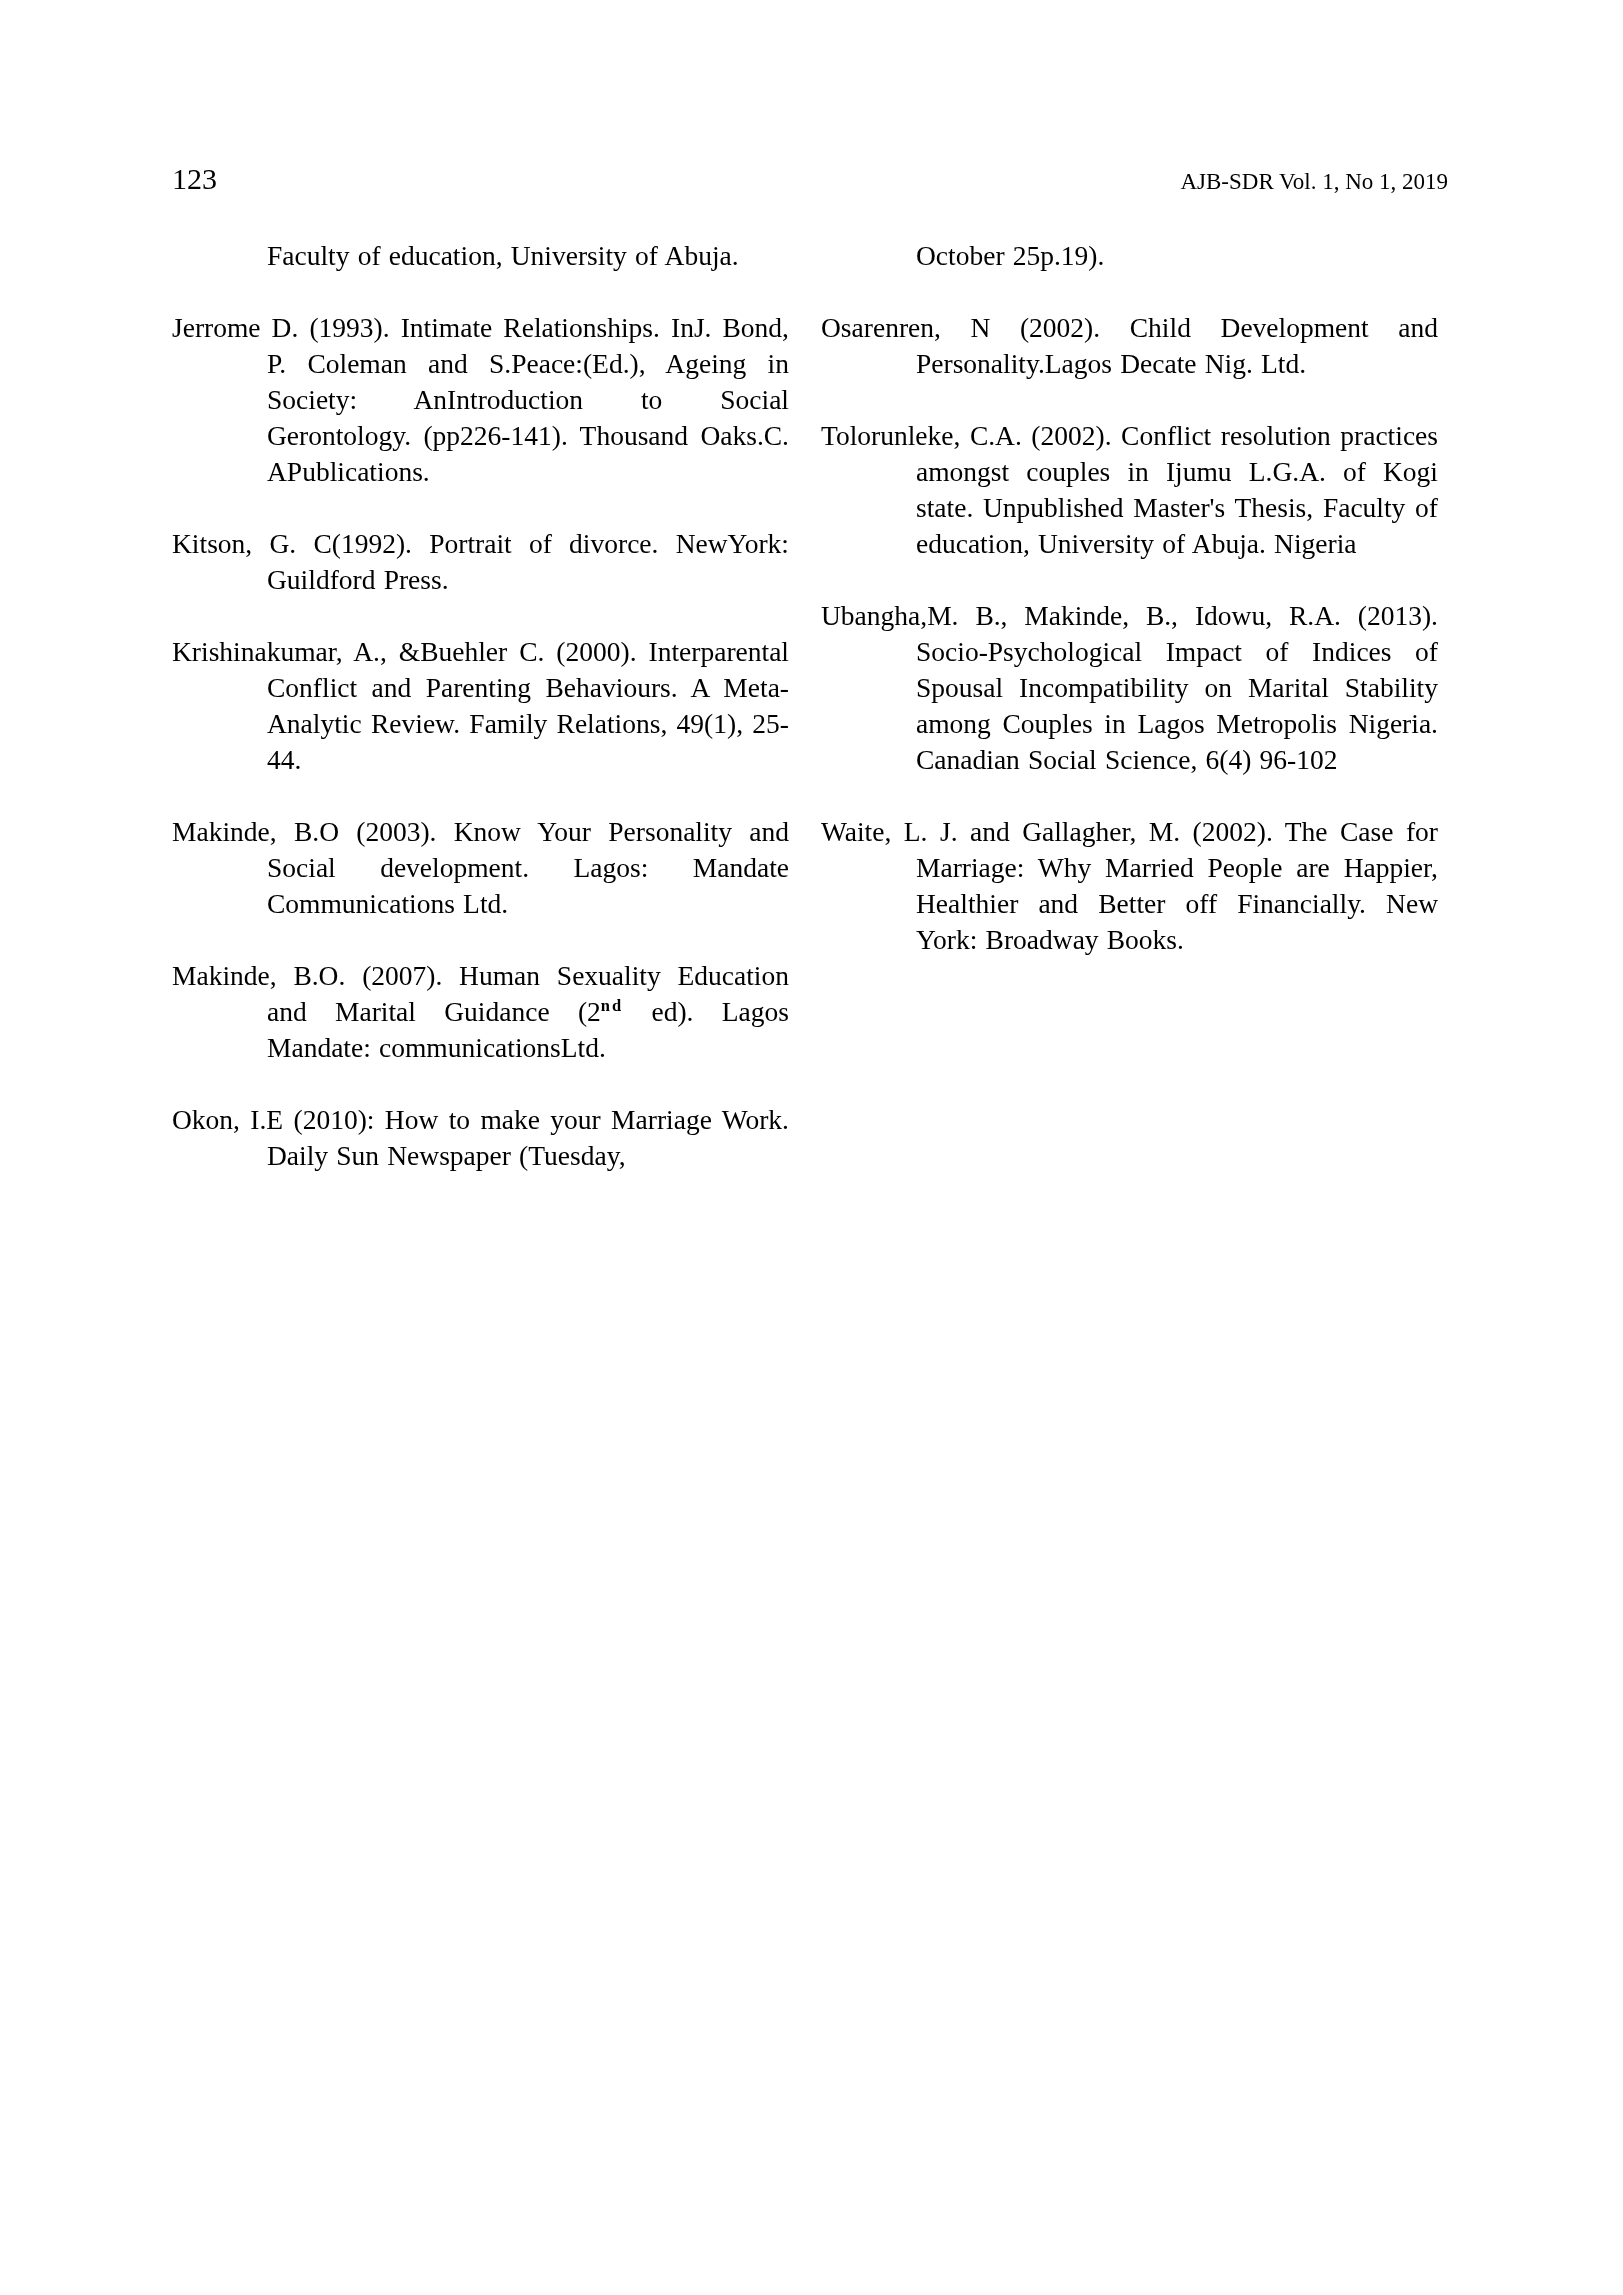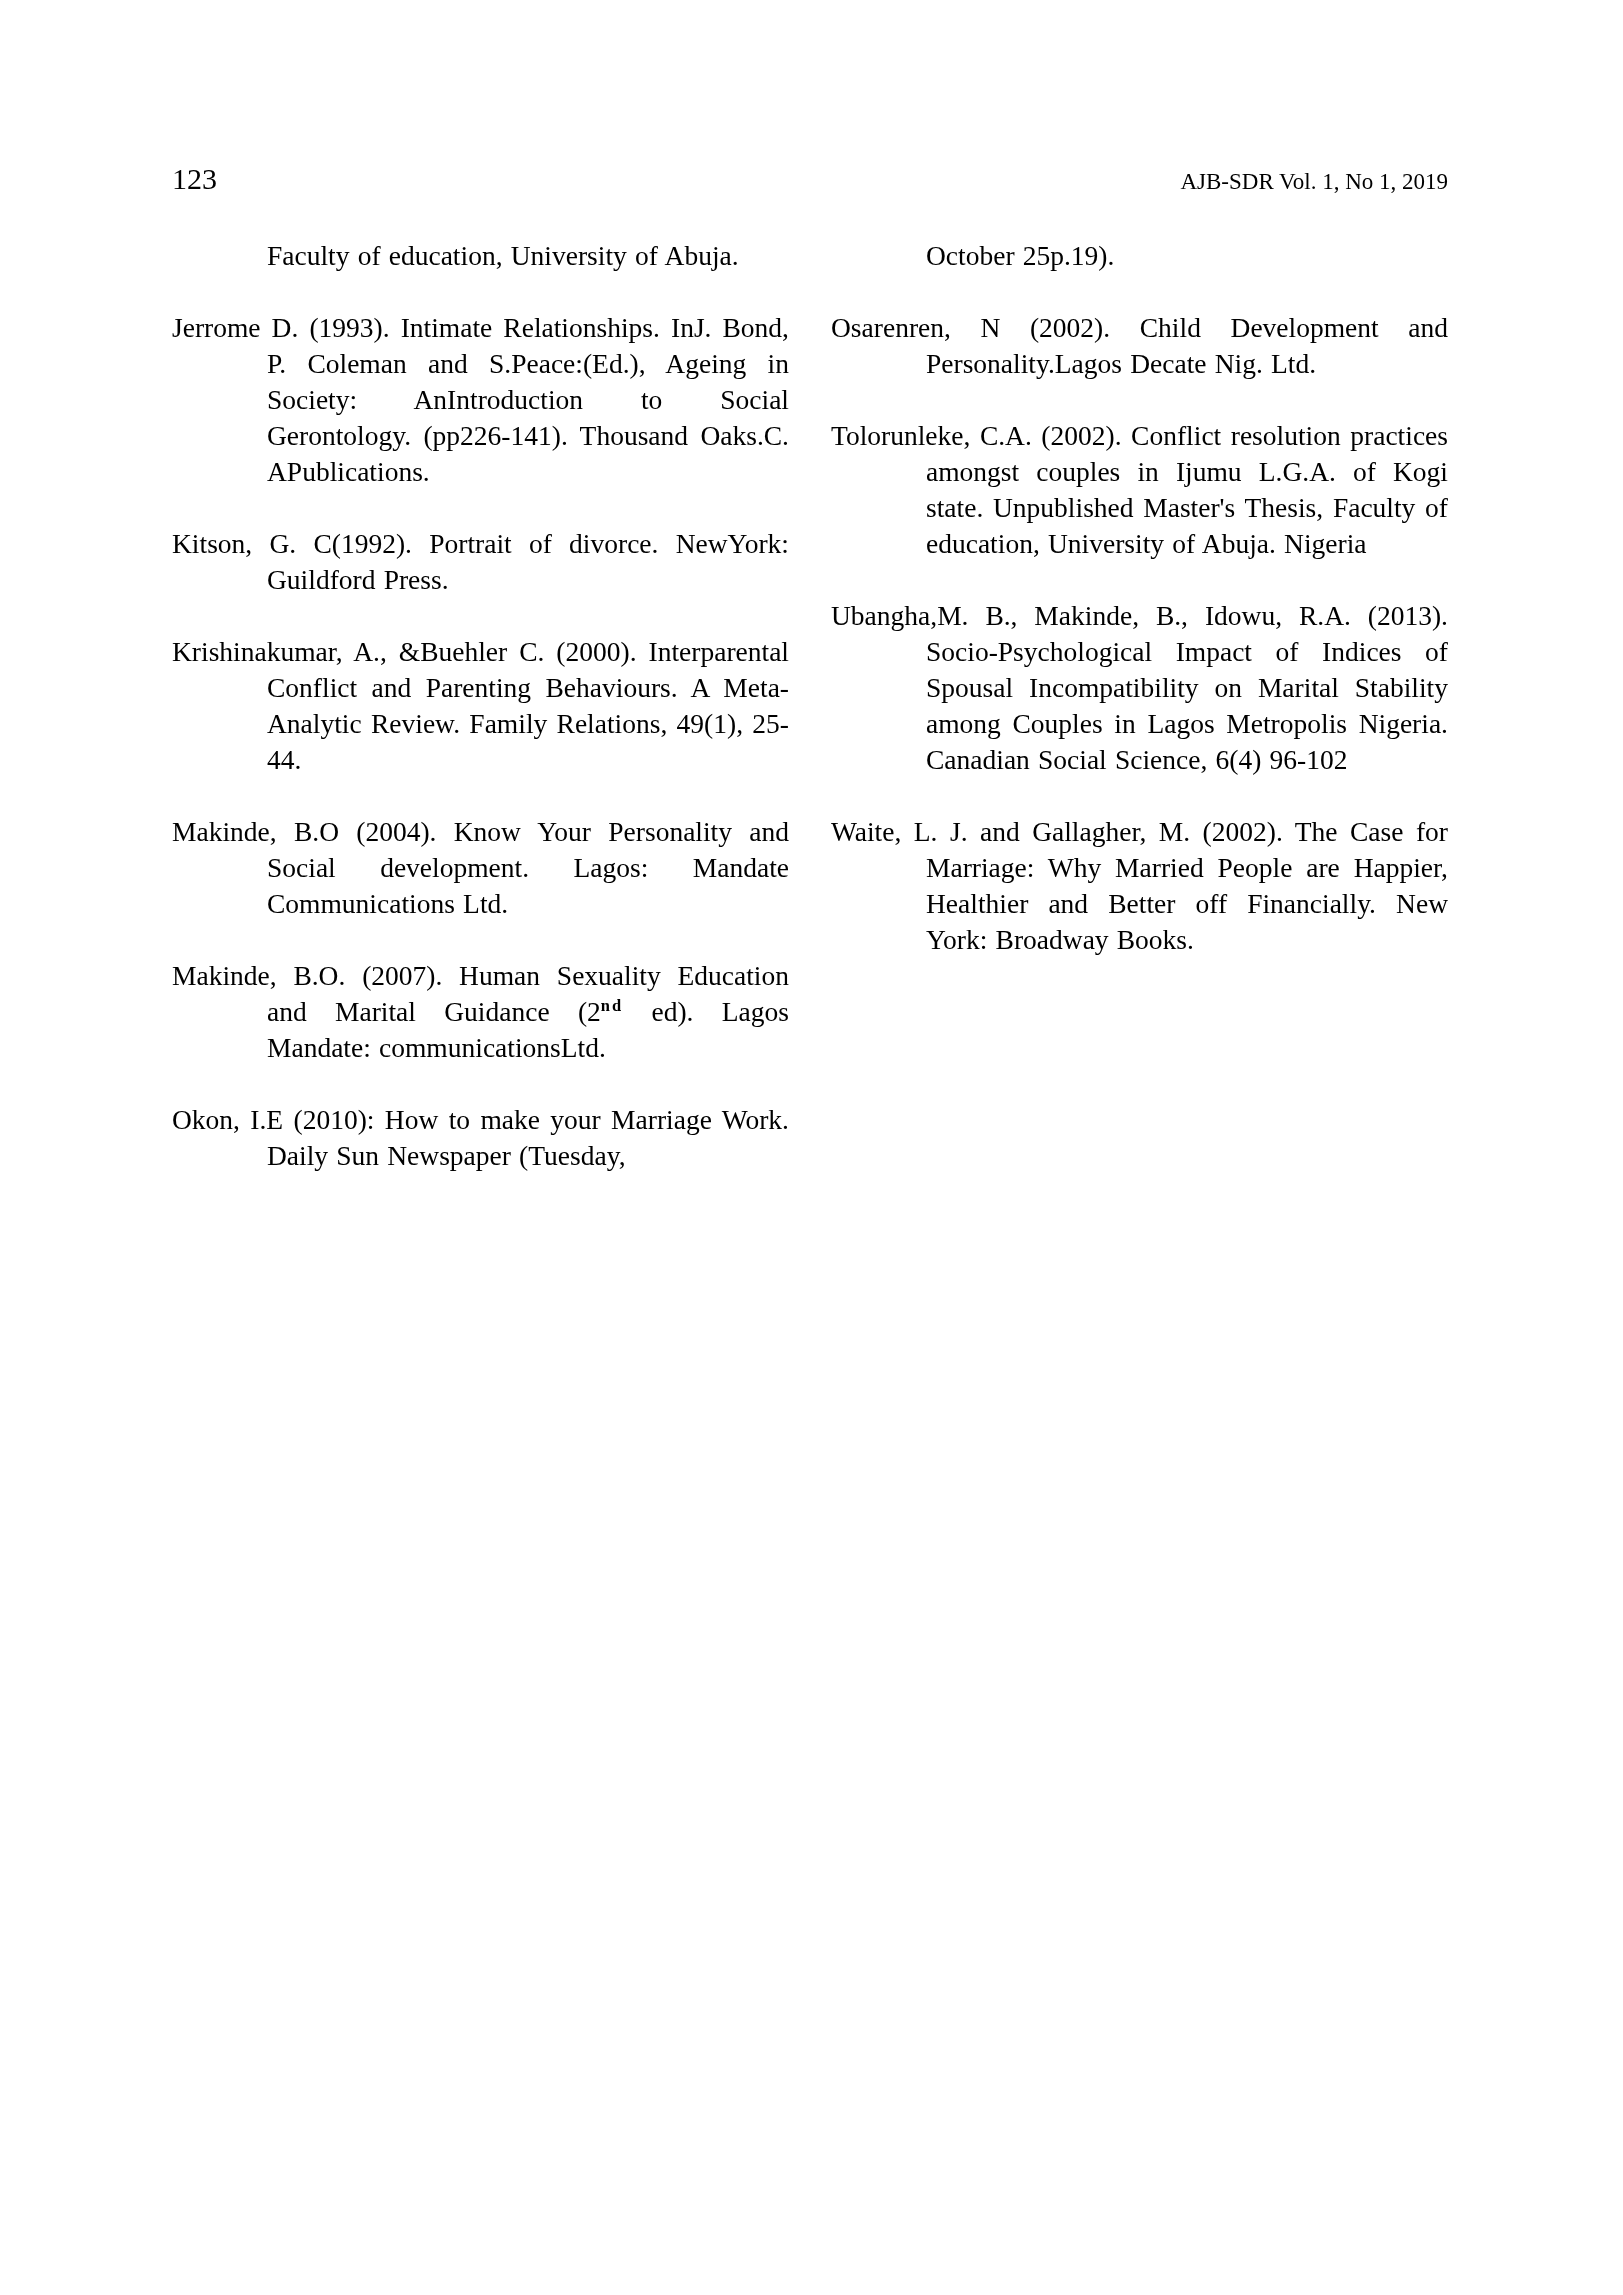--- a/index.html
+++ b/index.html
@@ -32,21 +32,21 @@
   .journal-info {
     font-size: 23px;
     line-height: 1;
   }
   .columns {
     position: absolute;
     left: 172px;
     top: 238px;
     width: 1276px;
     display: flex;
-    gap: 42px;
+    gap: 32px;
   }
   .col {
     width: 617px;
   }
   .ref {
     font-size: 27.5px;
     line-height: 36px;
     text-align: justify;
     margin: 0 0 36px 0;
     padding-left: 95px;
@@ -72,21 +72,21 @@
     <span class="page-number">123</span>
     <span class="journal-info">AJB-SDR Vol. 1, No 1, 2019</span>
   </div>
 
   <div class="columns">
     <div class="col">
         <p class="ref cont">Faculty of education, University of Abuja.</p>
         <p class="ref">Jerrome D. (1993). Intimate Relationships. InJ. Bond, P. Coleman and S.Peace:(Ed.), Ageing in Society: AnIntroduction to Social Gerontology. (pp226-141). Thousand Oaks.C. APublications.</p>
         <p class="ref">Kitson, G. C(1992). Portrait of divorce. NewYork: Guildford Press.</p>
         <p class="ref">Krishinakumar, A., &amp;Buehler C. (2000). Interparental Conflict and Parenting Behaviours. A Meta-Analytic Review. Family Relations, 49(1), 25-44.</p>
-        <p class="ref">Makinde, B.O (2004). Know Your Personality and Social development. Lagos: Mandate Communications Ltd.</p>
+        <p class="ref">Makinde, B.O (2003). Know Your Personality and Social development. Lagos: Mandate Communications Ltd.</p>
         <p class="ref"><span>Makinde, B.O. (2007). Human Sexuality Education and Marital Guidance (2</span><sup>nd</sup><span> ed). Lagos Mandate: communicationsLtd.</span></p>
         <p class="ref">Okon, I.E (2010): How to make your Marriage Work. Daily Sun Newspaper (Tuesday,</p>
       </div>
     <div class="col">
         <p class="ref cont">October 25p.19).</p>
         <p class="ref">Osarenren, N (2002). Child Development and Personality.Lagos Decate Nig. Ltd.</p>
         <p class="ref">Tolorunleke, C.A. (2002). Conflict resolution practices amongst couples in Ijumu L.G.A. of Kogi state. Unpublished Master's Thesis, Faculty of education, University of Abuja. Nigeria</p>
         <p class="ref">Ubangha,M. B., Makinde, B., Idowu, R.A. (2013). Socio-Psychological Impact of Indices of Spousal Incompatibility on Marital Stability among Couples in Lagos Metropolis Nigeria. Canadian Social Science, 6(4) 96-102</p>
         <p class="ref">Waite, L. J. and Gallagher, M. (2002). The Case for Marriage: Why Married People are Happier, Healthier and Better off Financially. New York: Broadway Books.</p>
       </div>

